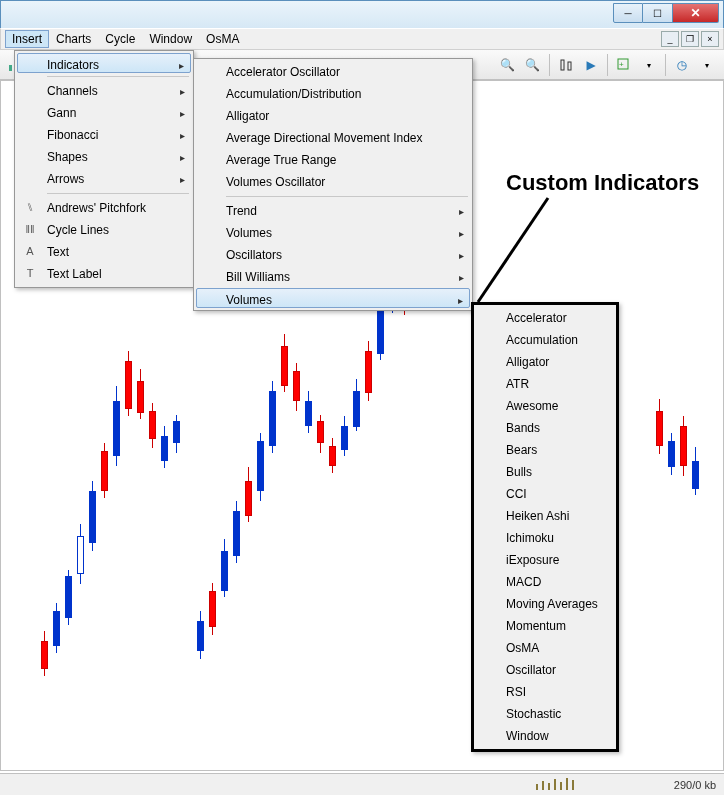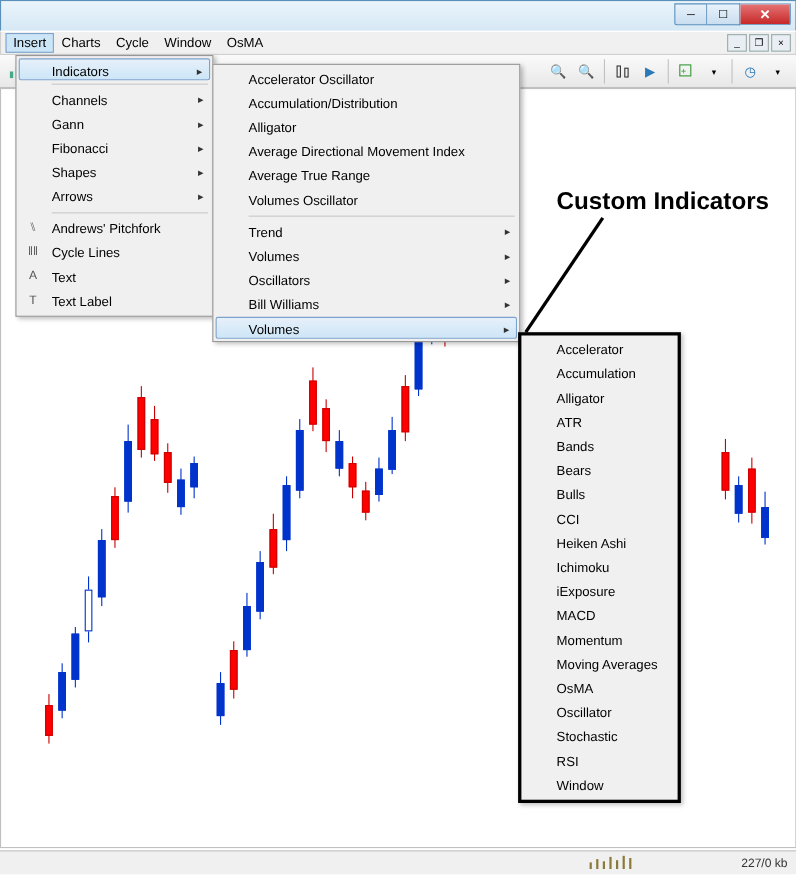--- a/index.html
+++ b/index.html
@@ -342,47 +342,48 @@
     <div class="menu-row has-sub highlighted">Volumes</div>
   </div>
 </div>
 
 <div class="dropdown custom-menu">
   <div class="dropdown-inner" id="custom-items">
       <div class="menu-row">Accelerator</div>
       <div class="menu-row">Accumulation</div>
       <div class="menu-row">Alligator</div>
       <div class="menu-row">ATR</div>
+      <div class="menu-row">Awesome</div>
       <div class="menu-row">Bands</div>
       <div class="menu-row">Bears</div>
       <div class="menu-row">Bulls</div>
       <div class="menu-row">CCI</div>
       <div class="menu-row">Heiken Ashi</div>
       <div class="menu-row">Ichimoku</div>
       <div class="menu-row">iExposure</div>
       <div class="menu-row">MACD</div>
+      <div class="menu-row">Moving Averages</div>
       <div class="menu-row">Momentum</div>
-      <div class="menu-row">Moving Averages</div>
       <div class="menu-row">OsMA</div>
       <div class="menu-row">Oscillator</div>
+      <div class="menu-row">RSI</div>
       <div class="menu-row">Stochastic</div>
-      <div class="menu-row">RSI</div>
       <div class="menu-row">Window</div>
     </div>
 </div>
 
 <div class="annotation-label">Custom Indicators</div>
 <svg class="annotation-line" style="top:196px;left:472px;width:100px;height:110px">
   <line x1="76" y1="2" x2="6" y2="106" stroke="#000" stroke-width="3"></line>
 </svg>
 
 <div class="statusbar">
   <div class="status-chart">
     <span class="status-bar-tiny" style="height:6px"></span>
     <span class="status-bar-tiny" style="height:9px"></span>
     <span class="status-bar-tiny" style="height:7px"></span>
     <span class="status-bar-tiny" style="height:11px"></span>
     <span class="status-bar-tiny" style="height:8px"></span>
     <span class="status-bar-tiny" style="height:12px"></span>
     <span class="status-bar-tiny" style="height:10px"></span>
   </div>
-  <span>227/0 kb</span>
+  <span>290/0 kb</span>
 </div>
 
 </body></html>

